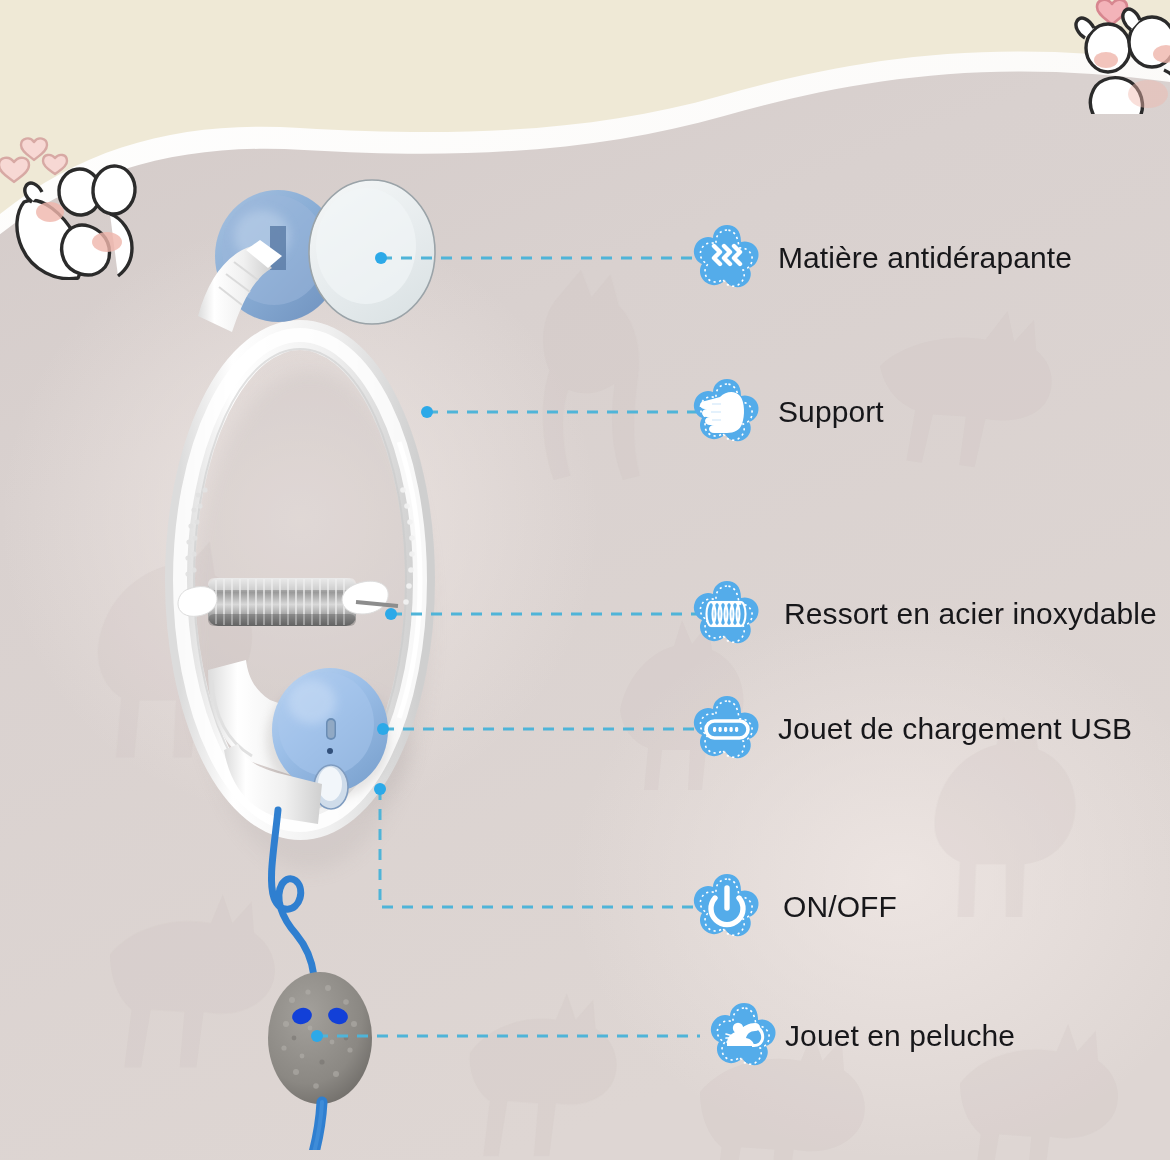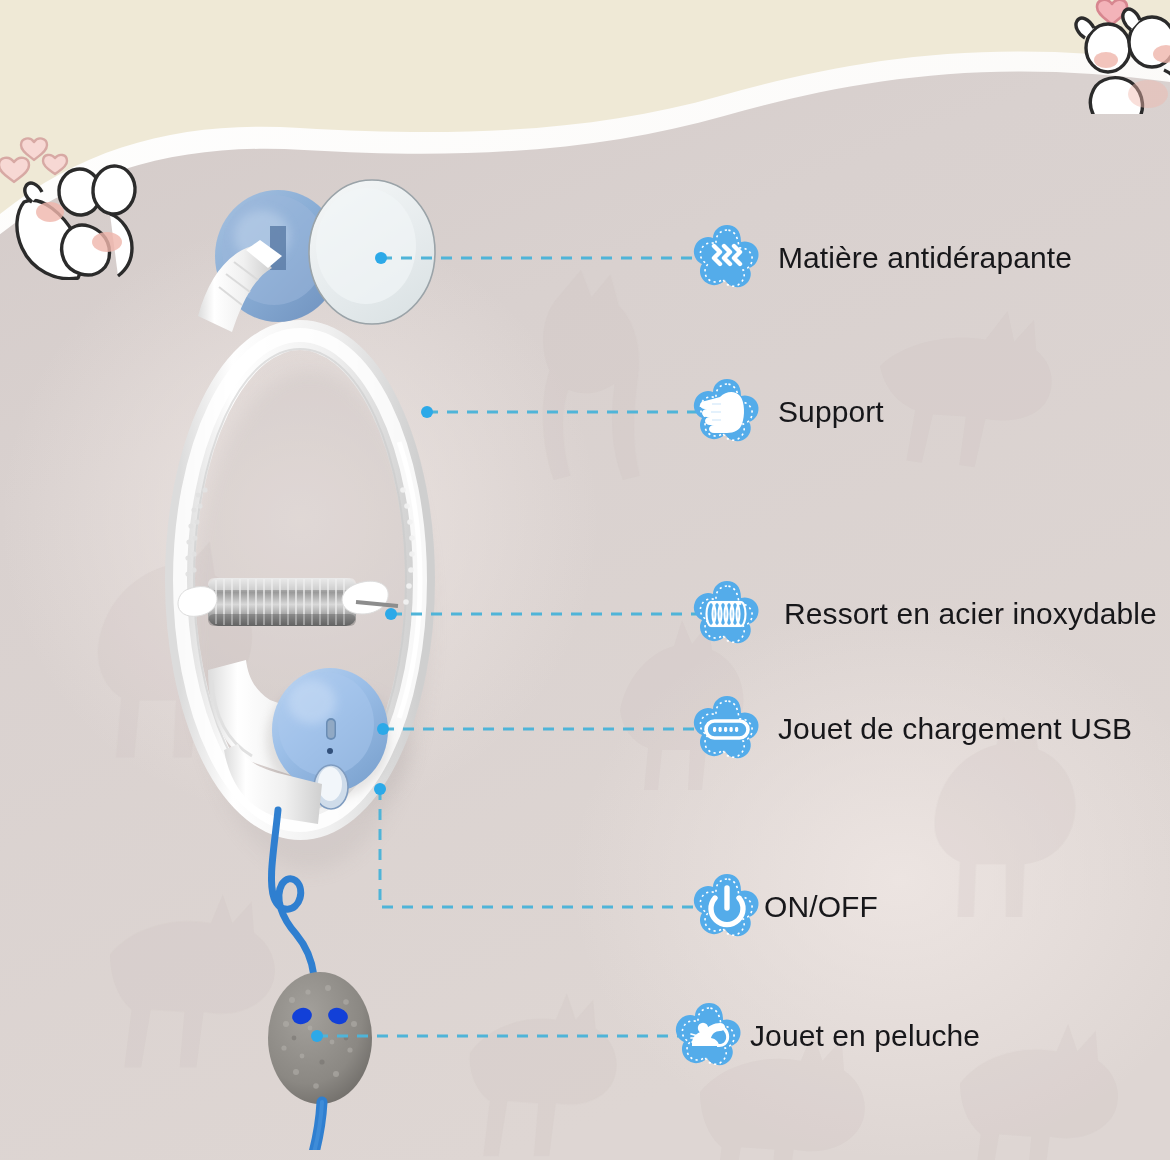--- a/index.html
+++ b/index.html
@@ -517,37 +517,37 @@
           <rect x="28.5" y="35" width="3.2" height="5" rx="1.4"></rect>
           <rect x="34" y="35" width="3.2" height="5" rx="1.4"></rect>
           <rect x="39.5" y="35" width="3.2" height="5" rx="1.4"></rect>
           <rect x="45" y="35" width="3.2" height="5" rx="1.4"></rect>
         </g>
       </svg>
     </span>
     <span class="callout-label">Jouet de chargement USB</span>
   </div>
 
-  <div class="callout" style="left:690px; top:871px; gap:0;">
+  <div class="callout" style="left:690px; top:871px; gap:19px;">
     <span class="badge">
       <svg viewBox="0 0 74 74">
         <path d="M37 4 c-8 0 -14 6 -14 13 c-7 -3 -15 1 -18 8 c-3 7 0 15 7 18
                  c-4 6 -2 15 5 19 c6 4 14 2 18 -3 c3 6 11 9 18 6 c7 -3 10 -12 6 -18
                  c7 -2 11 -10 9 -17 c-2 -7 -10 -11 -17 -9 C 51 9 45 4 37 4 Z" fill="#54acea"></path>
         <path d="M37 9 c-6 0 -11 5 -11 11 c0 1 0 2 0 3 c-6 -3 -13 0 -15 6
                  c-2 6 1 12 7 14 c-4 4 -4 11 0 15 c4 4 11 4 15 0 c2 6 9 9 15 6
                  c5 -3 8 -9 5 -15 c6 -1 10 -7 9 -13 c-1 -6 -7 -10 -13 -9 C 48 14 43 9 37 9 Z" fill="none" stroke="#ffffff" stroke-width="1.6" stroke-dasharray="2.2 3.4"></path>
         <path d="M25 28 a16 16 0 1 0 24 0" fill="none" stroke="#ffffff" stroke-width="5.4" stroke-linecap="round"></path>
         <line x1="37" y1="18" x2="37" y2="38" stroke="#ffffff" stroke-width="5.4" stroke-linecap="round"></line>
       </svg>
     </span>
     <span class="callout-label">ON/OFF</span>
   </div>
 
-  <div class="callout" style="left:672px; top:1000px; gap:4px;">
+  <div class="callout" style="left:707px; top:1000px; gap:4px;">
     <span class="badge">
       <svg viewBox="0 0 74 74">
         <path d="M37 4 c-8 0 -14 6 -14 13 c-7 -3 -15 1 -18 8 c-3 7 0 15 7 18
                  c-4 6 -2 15 5 19 c6 4 14 2 18 -3 c3 6 11 9 18 6 c7 -3 10 -12 6 -18
                  c7 -2 11 -10 9 -17 c-2 -7 -10 -11 -17 -9 C 51 9 45 4 37 4 Z" fill="#54acea"></path>
         <path d="M37 9 c-6 0 -11 5 -11 11 c0 1 0 2 0 3 c-6 -3 -13 0 -15 6
                  c-2 6 1 12 7 14 c-4 4 -4 11 0 15 c4 4 11 4 15 0 c2 6 9 9 15 6
                  c5 -3 8 -9 5 -15 c6 -1 10 -7 9 -13 c-1 -6 -7 -10 -13 -9 C 48 14 43 9 37 9 Z" fill="none" stroke="#ffffff" stroke-width="1.6" stroke-dasharray="2.2 3.4"></path>
         <g fill="#ffffff">
           <path d="M20 44 c0 -6 5 -11 12 -12 c4 -5 10 -8 16 -8 c3 0 5 2 5 4

